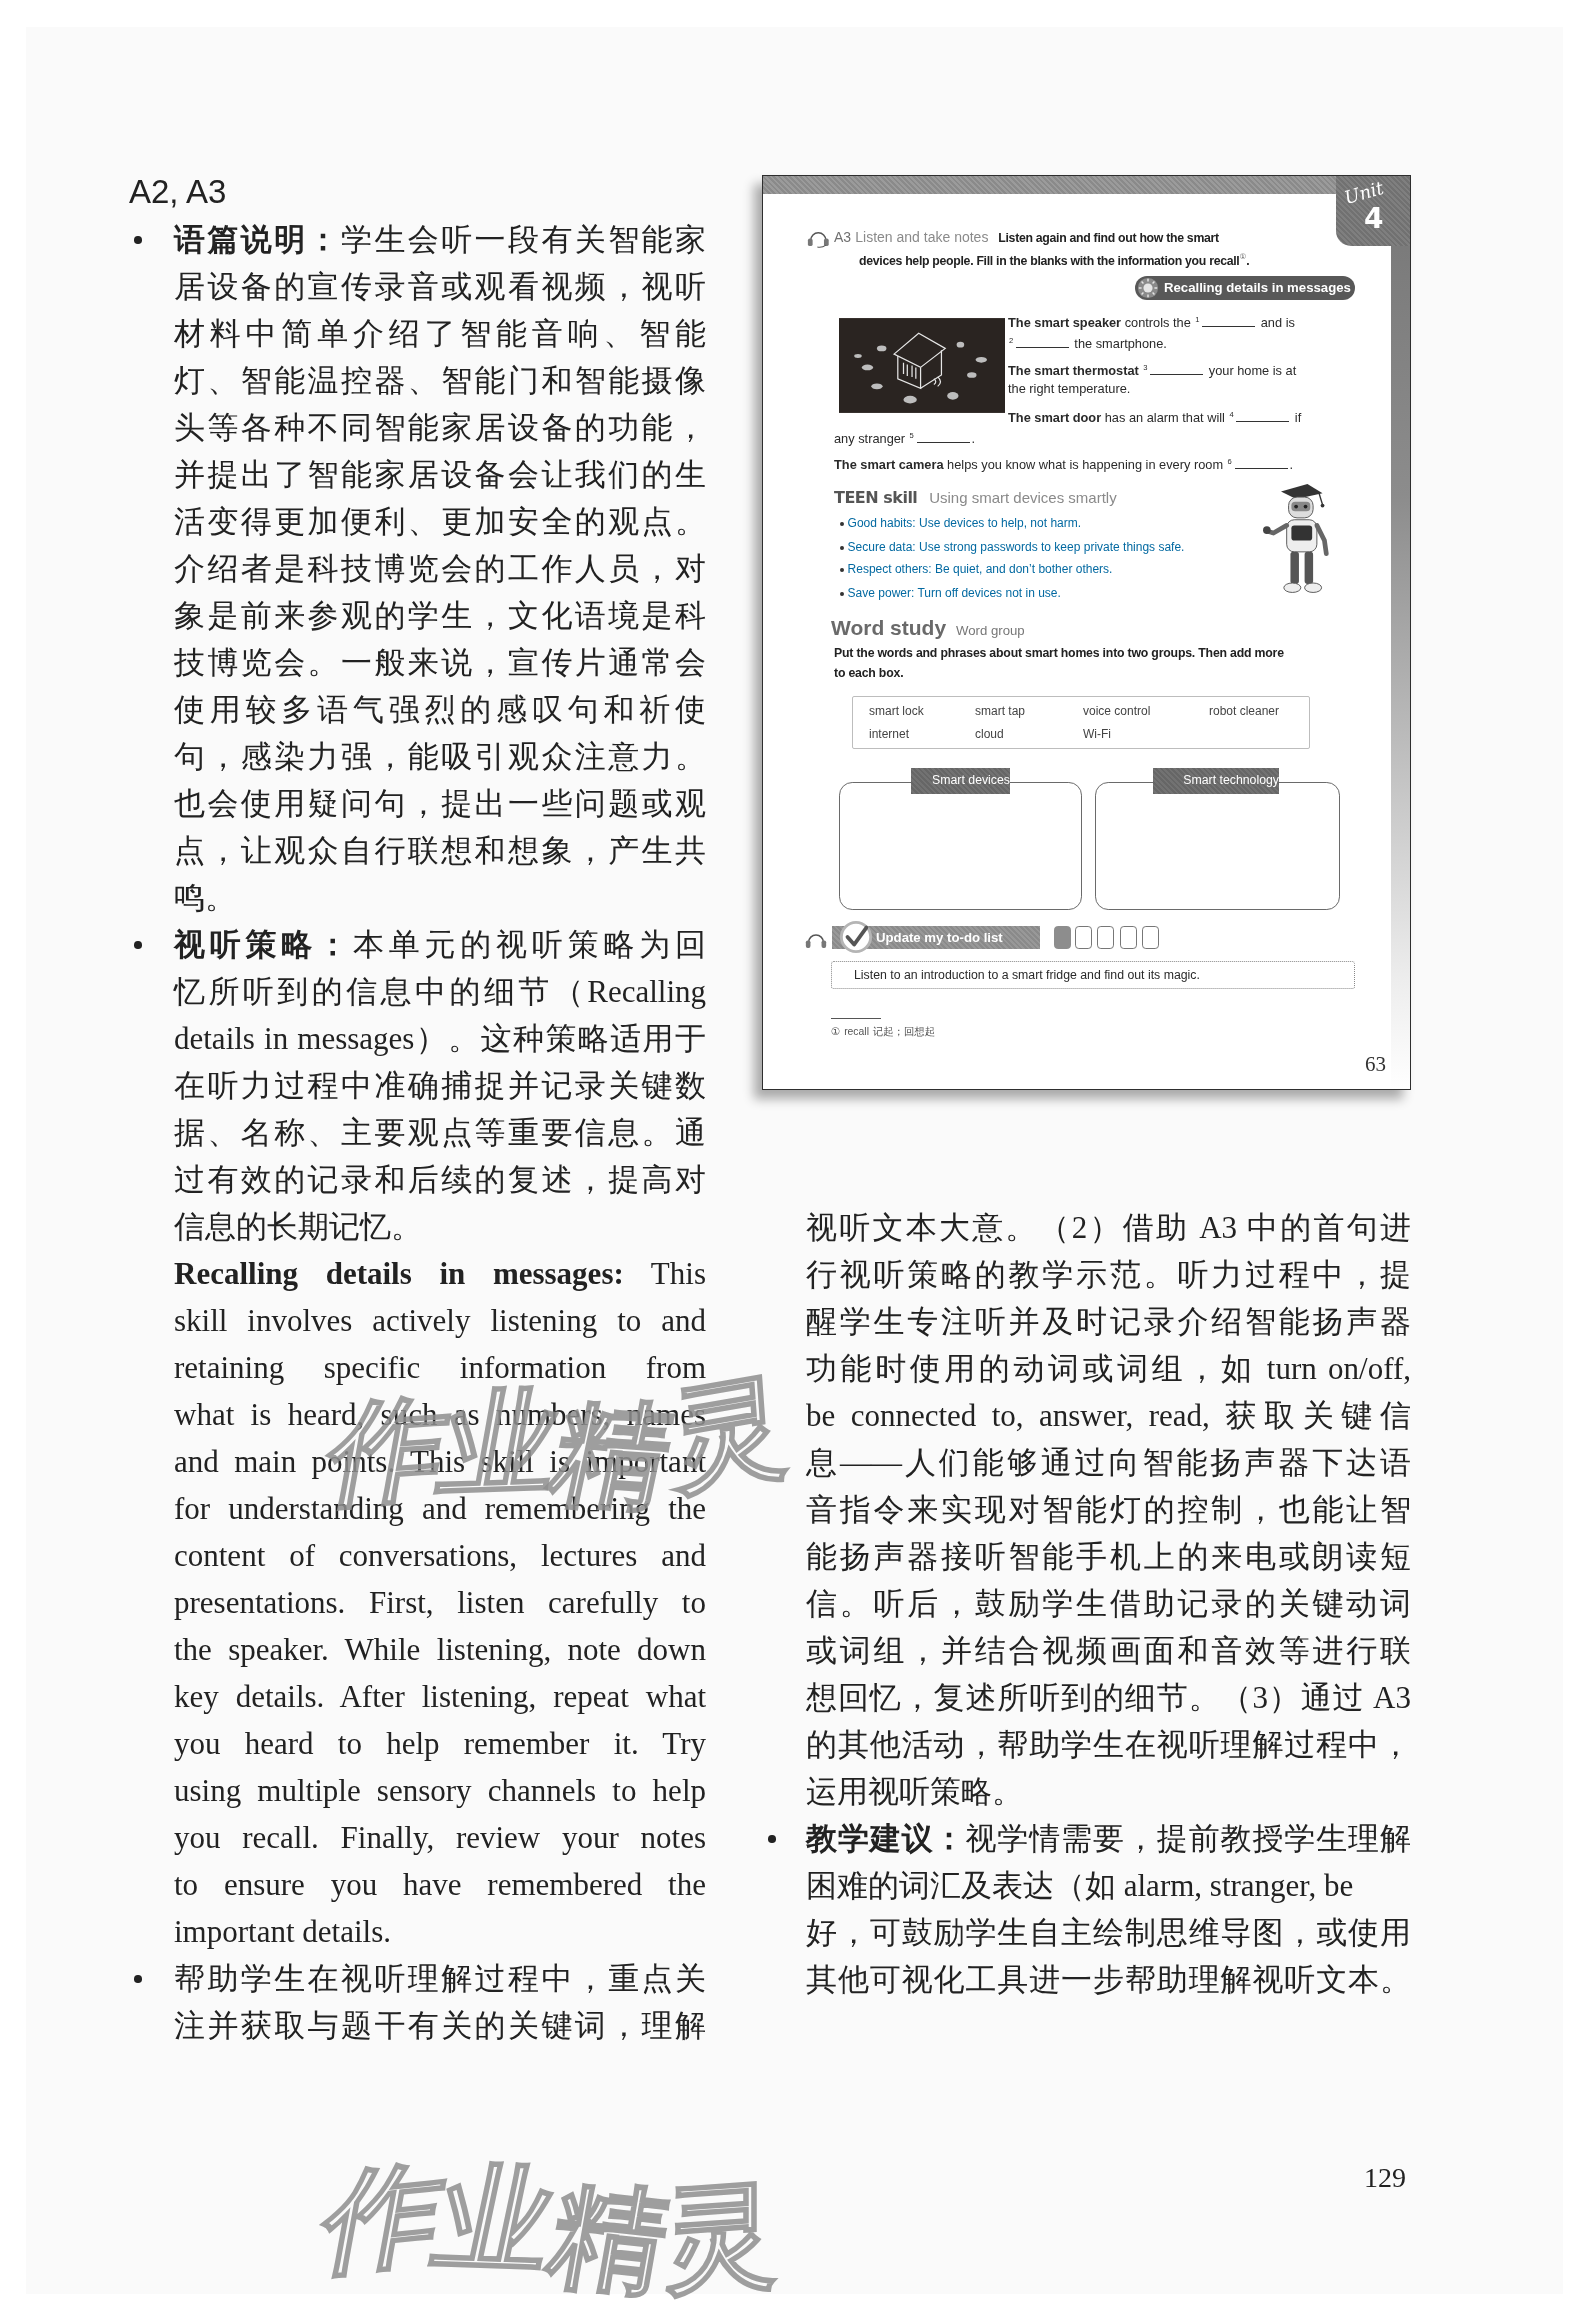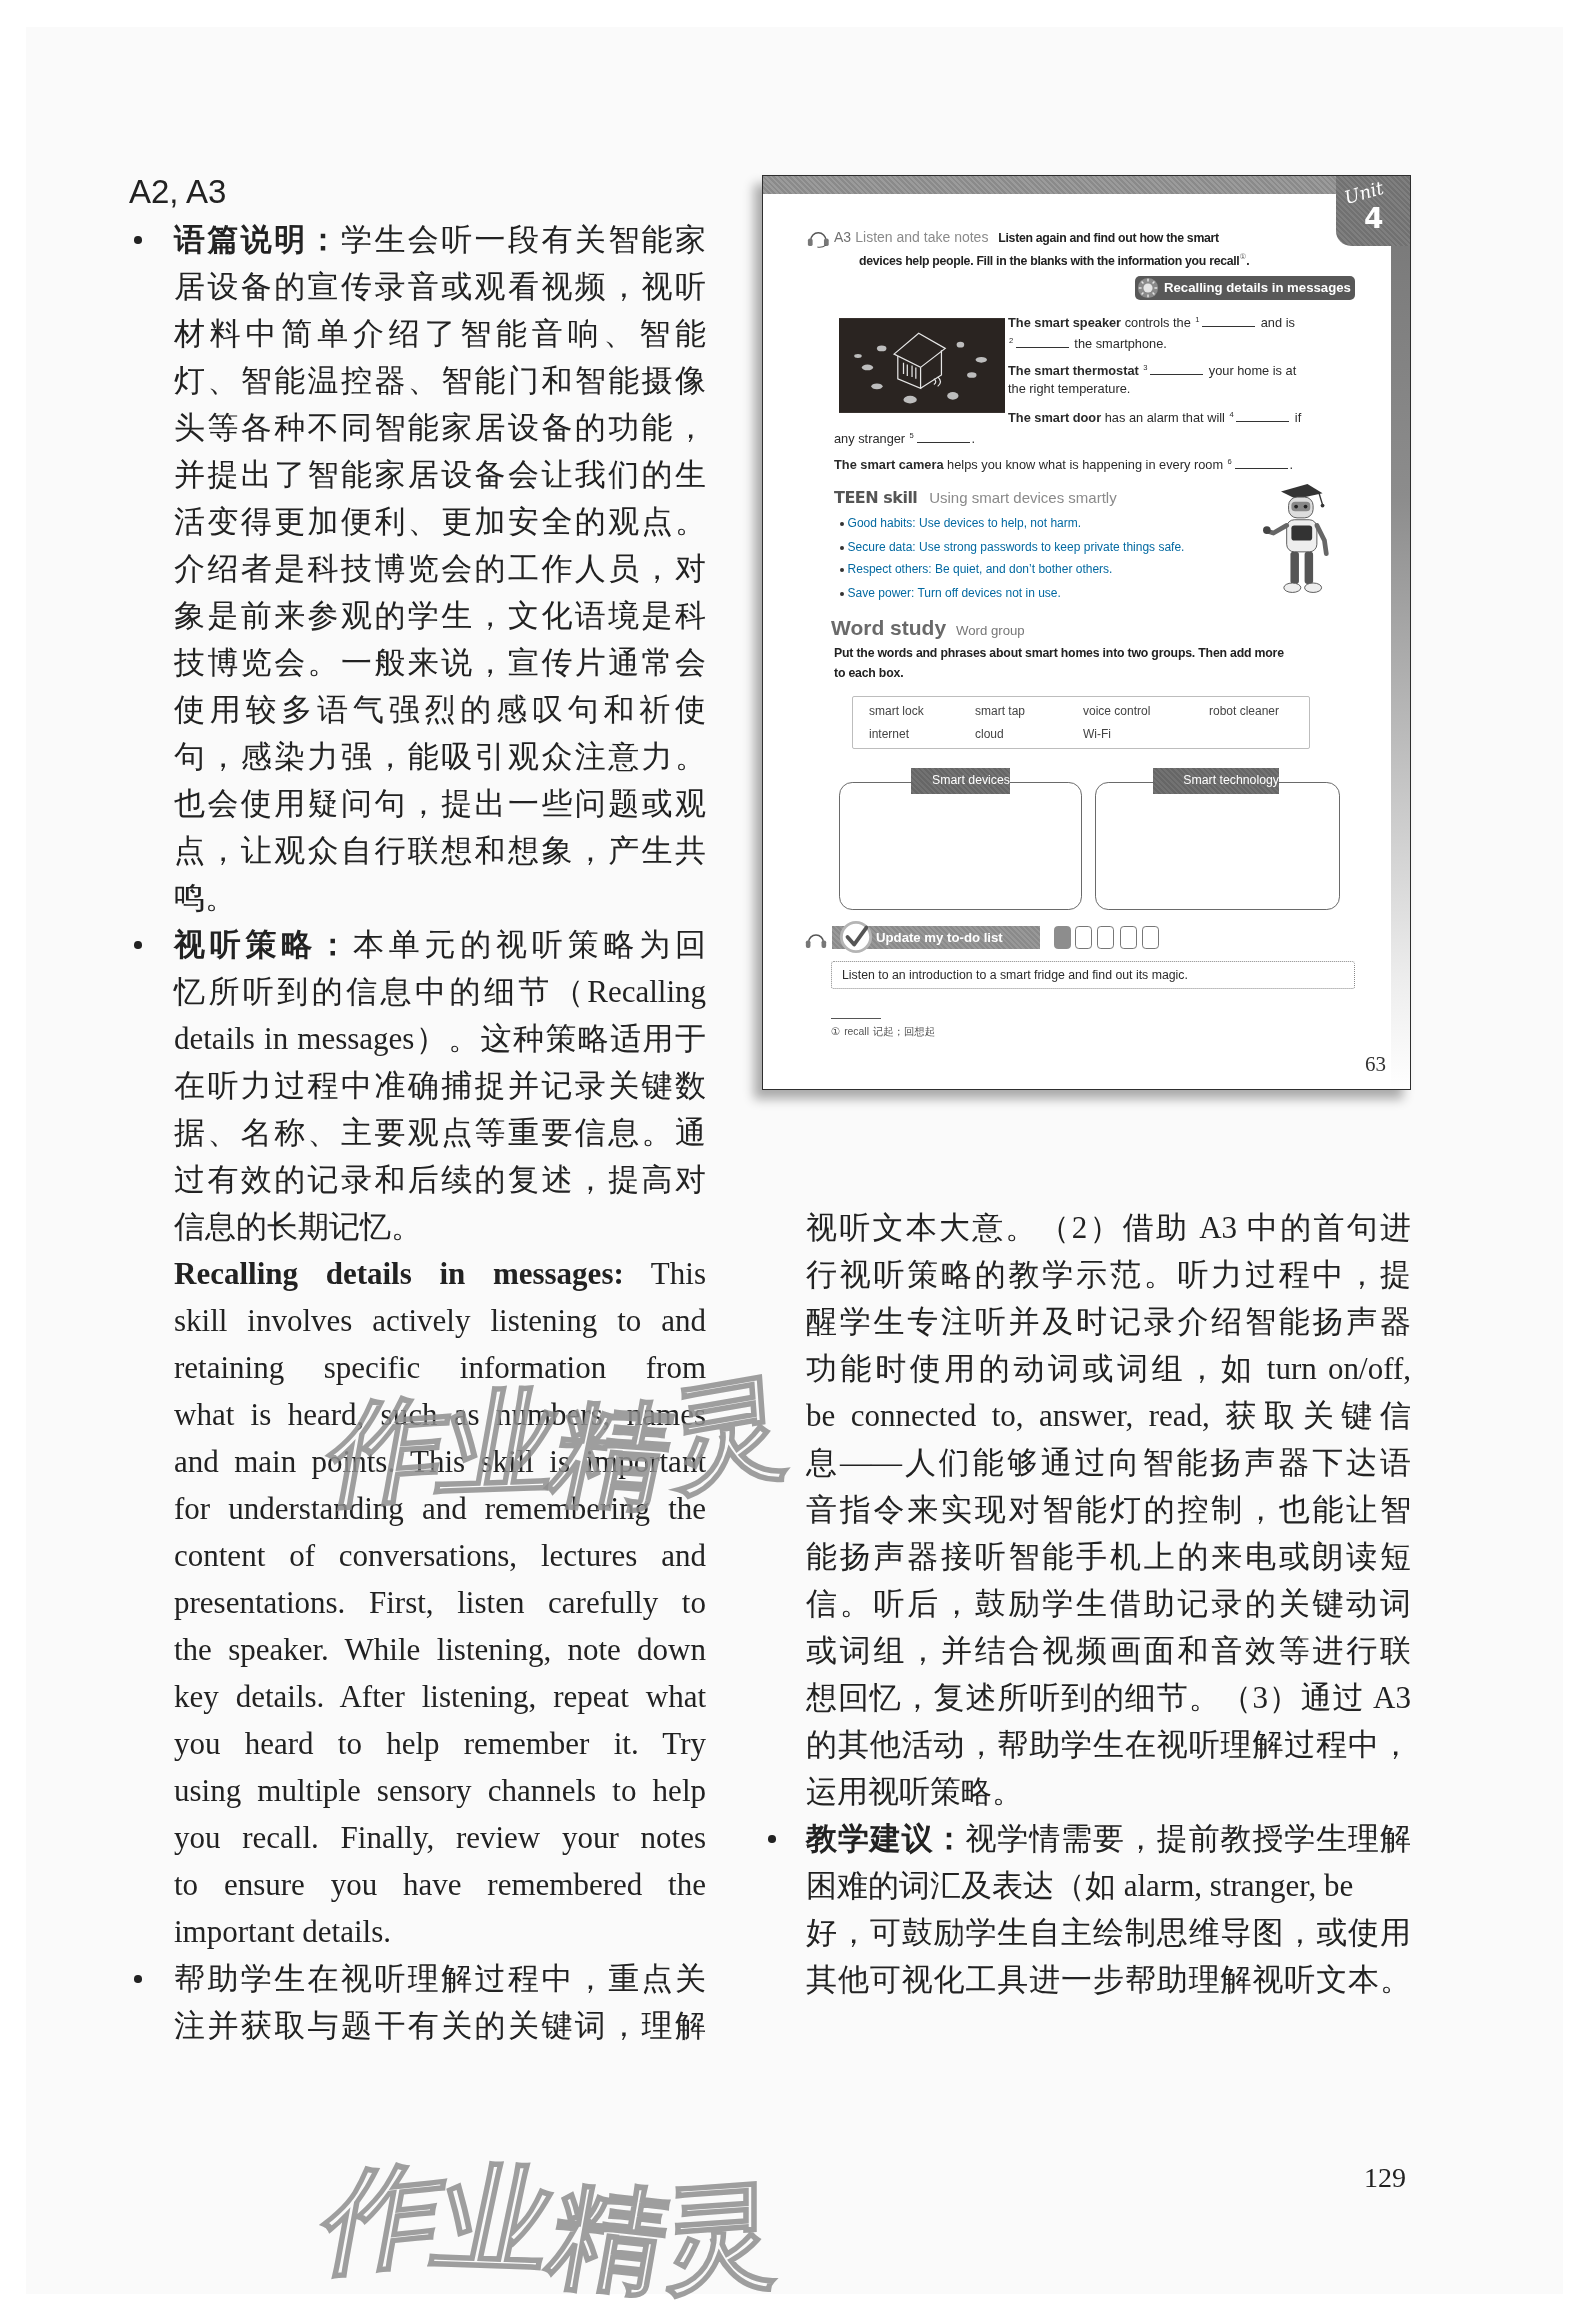--- a/index.html
+++ b/index.html
@@ -33,21 +33,21 @@
 .tb-tab-unit{position:absolute;left:7.6px;top:5.7px;font-family:"DejaVu Serif",serif;font-style:italic;font-size:18px;color:#fff;transform:rotate(-16deg)}
 .tb-tab-num{position:absolute;left:28px;top:28px;font-family:"DejaVu Sans",sans-serif;font-weight:bold;font-size:28px;line-height:30px;color:#fff}
 .abs{position:absolute}
 .hp-icon{width:24.6px;height:19px}
 .act1{left:71px;top:52px;height:17px;line-height:17px;white-space:nowrap}
 .act-num{font-size:14px;color:#707070}
 .act-title{font-size:14px;color:#8a8a8a;margin-right:5.7px}
 .act-inst{font-size:12.3px;font-weight:bold;color:#222;letter-spacing:-0.3px}
 .act2{left:96px;top:72px;height:17px;line-height:17px;white-space:nowrap}
 .fnref{font-size:7.6px;vertical-align:super;color:#555;font-weight:normal}
-.pill{left:372px;top:100px;width:220px;height:24px;border-radius:5px;background:#585858;color:#fff;font-weight:bold;font-size:13.2px;line-height:24px;padding-left:29px;white-space:nowrap}
+.pill{left:372px;top:100px;width:220px;height:24px;border-radius:12px;background:#585858;color:#fff;font-weight:bold;font-size:13.2px;line-height:24px;padding-left:29px;white-space:nowrap}
 .pill-icon{position:absolute;left:1.9px;top:0.9px;width:22px;height:22px}
 .house{left:76px;top:142px;width:166px;height:95px}
 .fl{position:absolute;font-size:12.8px;line-height:19px;white-space:nowrap;color:#2a2a2a}
 .fl b{font-weight:bold}
 .fl sup{font-size:7.6px;vertical-align:super;margin:0 0.9px}
 .blank{display:inline-block;width:53px;height:11.4px;border-bottom:0.9px solid #333;margin:0 1.9px}
 .teen{left:71px;top:310px;height:24.6px;line-height:24.6px;white-space:nowrap}
 .teen-badge{font-family:"DejaVu Sans",sans-serif;font-weight:bold;font-size:16px;color:#555;letter-spacing:-0.5px;margin-right:7.6px}
 .teen-title{font-size:15px;color:#8a8a8a}
 .tip{position:absolute;left:77px;font-size:12px;line-height:19px;white-space:nowrap;color:#0369a1}
@@ -59,21 +59,21 @@
 .ws-inst{position:absolute;left:71px;font-size:12.3px;font-weight:bold;line-height:19px;white-space:nowrap;color:#222;letter-spacing:-0.2px}
 .wbank{left:89px;top:520px;width:458px;height:53px;border:0.9px solid #bdbdbd;border-radius:2px}
 .wb-item{position:absolute;font-size:12px;line-height:19px;color:#444;white-space:nowrap}
 .gbox{position:absolute;top:606px;height:128px;border:1.4px solid #6a6a6a;border-radius:13.2px}
 .gtab{position:absolute;top:592px;height:25.6px;line-height:25.6px;background:repeating-linear-gradient(45deg,#666 0 1.9px,#727272 1.9px 3.8px);color:#fff;font-size:12.3px;text-align:right;white-space:nowrap}
 .todo-hp{left:41px;top:755px;width:24px;height:19px}
 .todo-bar{left:69px;top:750px;width:208px;height:23px;background:repeating-linear-gradient(45deg,#8a8a8a 0 1.9px,#989898 1.9px 3.8px);color:#fff;font-weight:bold;font-size:13.2px;line-height:23px;padding-left:44px;white-space:nowrap}
 .todo-check{left:76px;top:744px;width:34px;height:34px}
 .pbox{position:absolute;top:750px;width:17px;height:23px;border:0.9px solid #777;border-radius:3.8px;background:#fff}
 .pbox.filled{background:#8d8d8d;border-color:#8d8d8d}
-.task{left:68px;top:785px;width:524px;height:28px;border:0.9px dotted #888;border-radius:2.8px;font-size:12.3px;line-height:26.5px;padding-left:10px;white-space:nowrap;color:#2a2a2a}
+.task{left:68px;top:785px;width:524px;height:28px;border:0.9px dotted #888;border-radius:2.8px;font-size:12.3px;line-height:26.5px;padding-left:22px;white-space:nowrap;color:#2a2a2a}
 .fn-rule{left:68px;top:842px;width:50px;height:0.9px;background:#555}
 .fn{left:68px;top:848px;font-size:10.4px;line-height:15px;color:#555;white-space:nowrap}
 .fn span{margin-right:3.8px}
 .tb-pnum{left:602px;top:876px;font-family:"Liberation Serif",serif;font-size:21px;line-height:24.6px;color:#333}
 </style>
 </head>
 <body>
 
 <div class="page-bg"></div>
 

